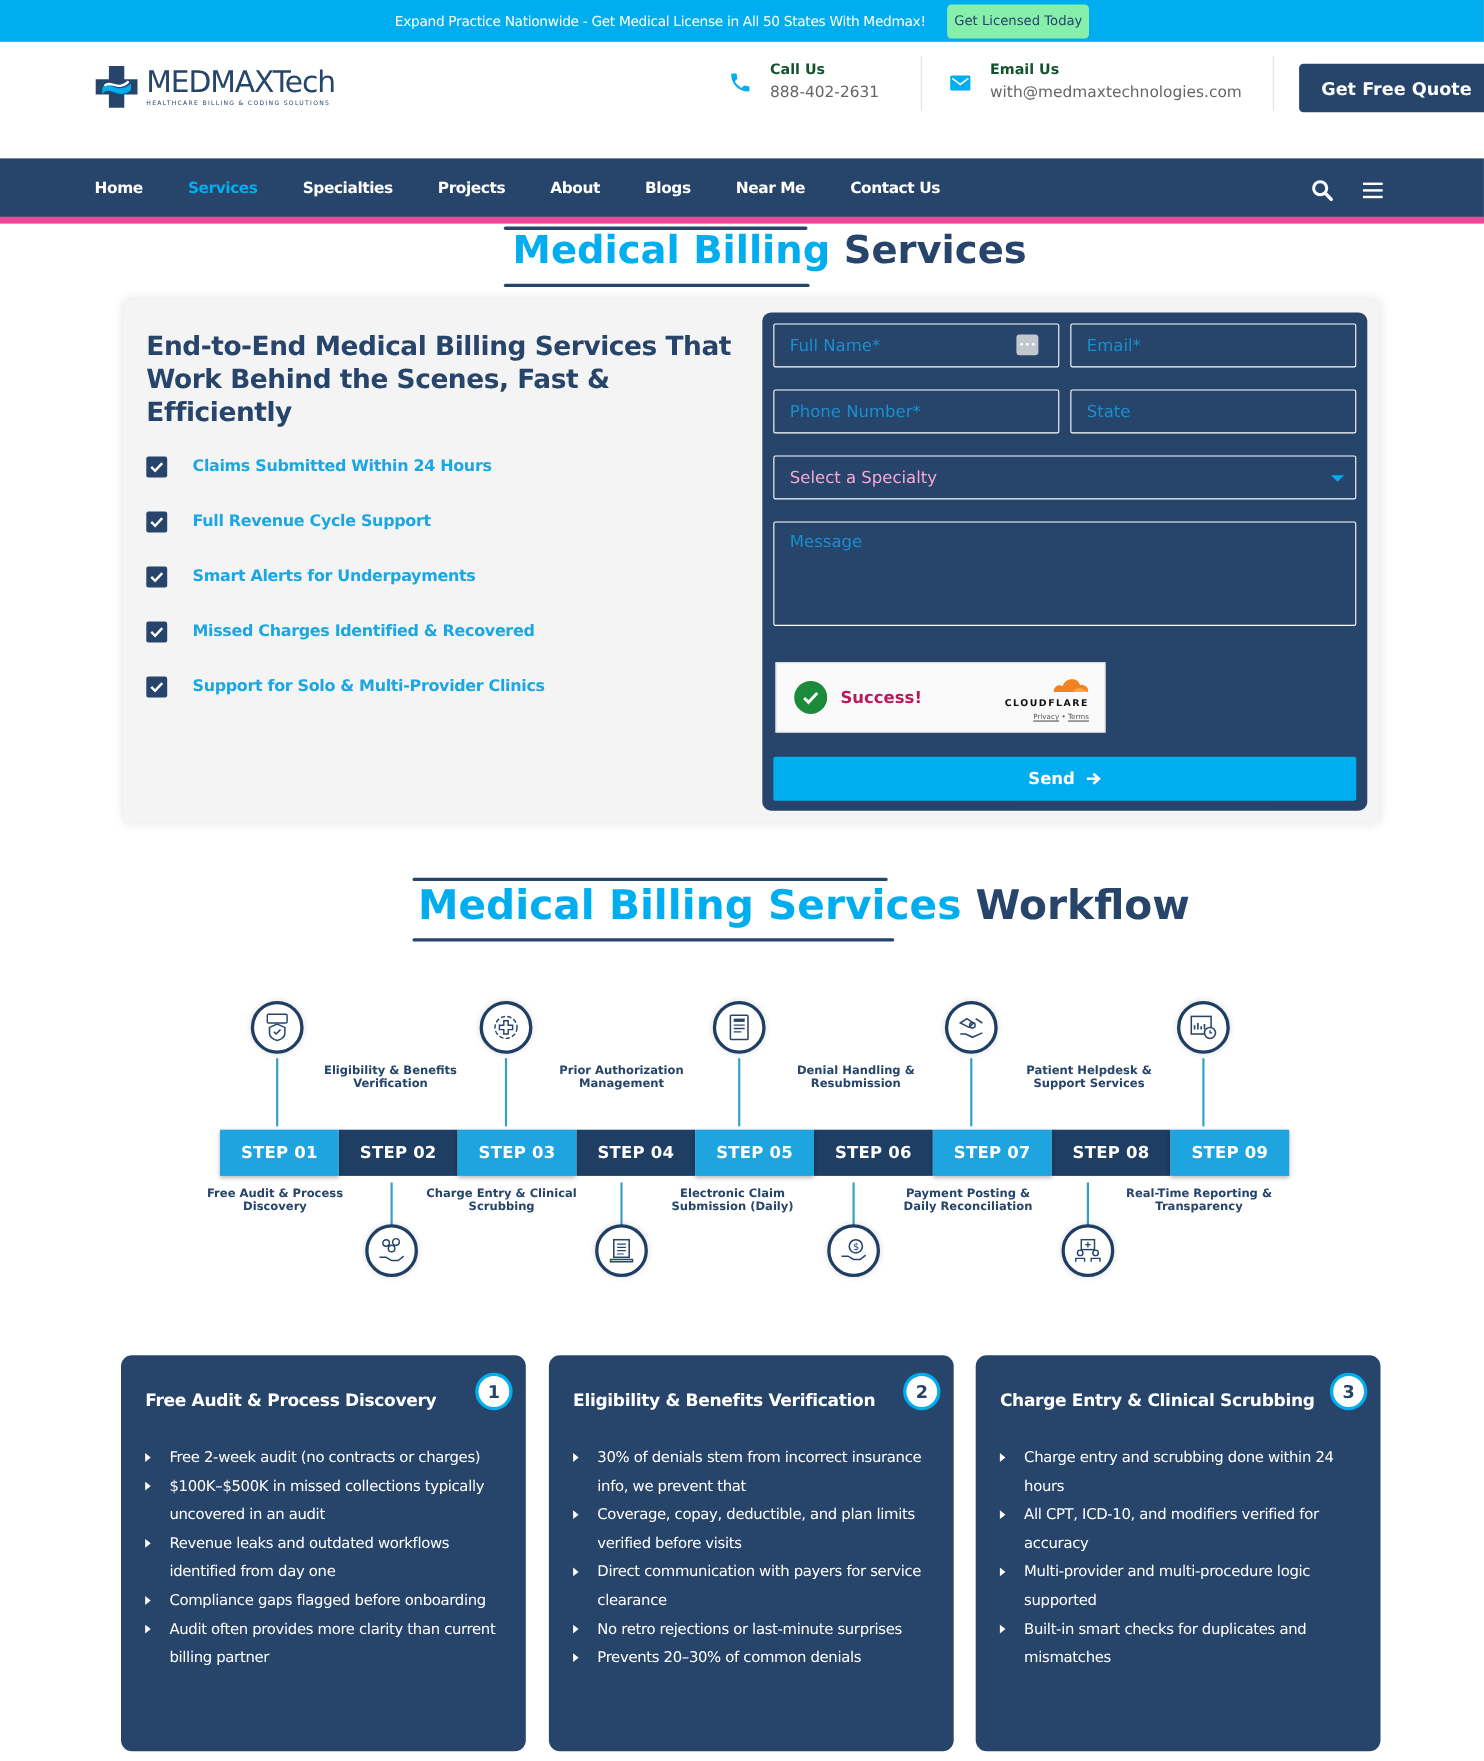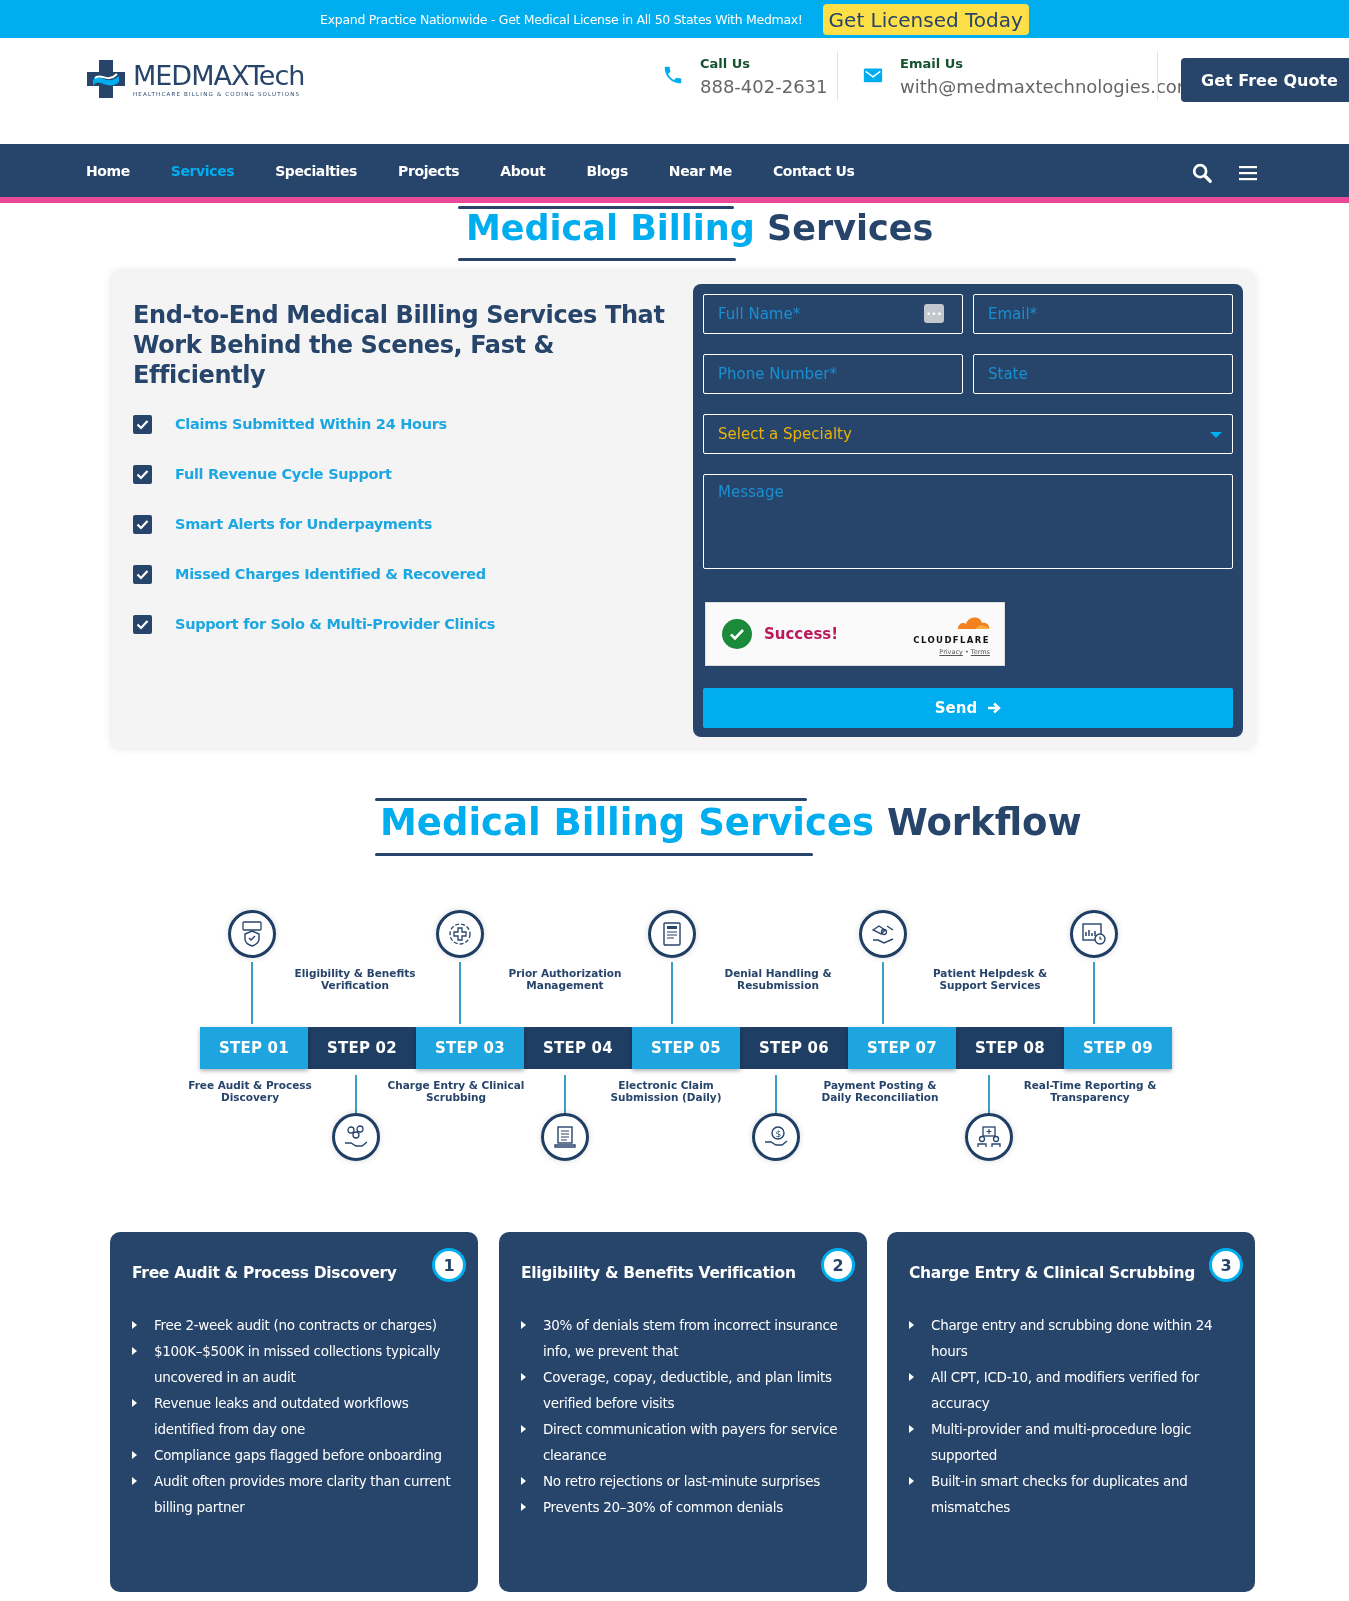--- a/index.html
+++ b/index.html
@@ -1,34 +1,34 @@
 <!DOCTYPE html>
 <html><head>
 <meta charset="utf-8">
 <style>
   * { box-sizing: border-box; margin: 0; padding: 0; }
   body { width: 1349px; height: 1601px; overflow: hidden; background: #ffffff; font-family: "DejaVu Sans", sans-serif; color: #27446a; position: relative; }
 
   
   .topbar { height: 38px; background: #00aeef; display: flex; align-items: center; justify-content: center; gap: 20px; }
   .topbar-text { color: #fff; font-size: 12.5px; letter-spacing: -0.3px; }
-  .topbar-btn { background: #fde047; color: #27446a; font-size: 20px; padding: 4px 6px; border-radius: 4px; border: none; height: 31px; font-family: "DejaVu Sans", sans-serif; }
+  .topbar-btn { background: #86efac; color: #27446a; font-size: 12px; padding: 4px 6px; border-radius: 4px; border: none; height: 31px; font-family: "DejaVu Sans", sans-serif; }
 
   
   .header { height: 106px; display: flex; align-items: center; position: relative; margin-left: 37px; }
   .logo { position: absolute; left: 48px; top: 20px; display: flex; align-items: center; gap: 6px; }
   .logo-mark { width: 42px; height: 42px; position: relative; }
   .logo-text { display: flex; flex-direction: column; }
   .logo-main { font-size: 27px; font-weight: bold; color: #00aeef; letter-spacing: -1px; line-height: 28px; }
   .logo-main span { color: #27446a; font-weight: normal; }
   .logo-sub { font-size: 5.5px; color: #27446a; letter-spacing: 1.2px; margin-top: 1px; }
   .contact { position: absolute; top: 18px; display: flex; gap: 16px; align-items: flex-start; }
   .contact .ic { width: 22px; height: 22px; margin-top: 8px; }
   .contact-title { font-size: 13px; font-weight: bold; color: #14532d; }
-  .contact-val { font-size: 18px; color: #666; margin-top: 5px; }
+  .contact-val { font-size: 14px; color: #666; margin-top: 5px; }
   .vsep { position: absolute; top: 13px; width: 1px; height: 50px; background: #e4e4e4; }
   .quote-btn { position: absolute; left: 1144px; top: 20px; width: 177px; height: 44px; background: #27446a; color: #fff; border: none; border-radius: 4px; font-size: 16px; font-weight: bold; font-family: "DejaVu Sans", sans-serif; }
 
   
   .nav { height: 59px; background: #27446a; border-bottom: 6px solid #ec4899; position: relative; display: flex; align-items: center; padding-left: 86px; gap: 0; }
   .nav-item { color: #fff; font-size: 14px; font-weight: bold; margin-right: 41px; letter-spacing: -0.4px; cursor: pointer; }
   .nav-item.active { color: #00aeef; }
   .nav-icons { position: absolute; right: 90px; top: 18px; display: flex; gap: 26px; align-items: center; }
 
   
@@ -201,21 +201,21 @@
     </div>
     <div class="fld" style="left:280px; top:10px; width:260px; height:40px;">
       <span>Email*</span>
     </div>
     <div class="fld" style="left:10px; top:70px; width:260px; height:40px;">
       <span>Phone Number*</span>
     </div>
     <div class="fld" style="left:280px; top:70px; width:260px; height:40px;">
       <span>State</span>
     </div>
-    <div class="fld" style="left:10px; top:130px; width:530px; height:40px; color:#eab308;">
+    <div class="fld" style="left:10px; top:130px; width:530px; height:40px; color:#f9a8d4;">
       <span>Select a Specialty</span>
       <span class="select-arrow"></span>
     </div>
     <div class="fld" style="left:10px; top:190px; width:530px; height:95px; align-items:flex-start; padding-top:8px;">
       <span>Message</span>
     </div>
 
     <div class="captcha">
       <span class="cap-check">
           <svg width="16" height="13" viewBox="0 0 16 13">

